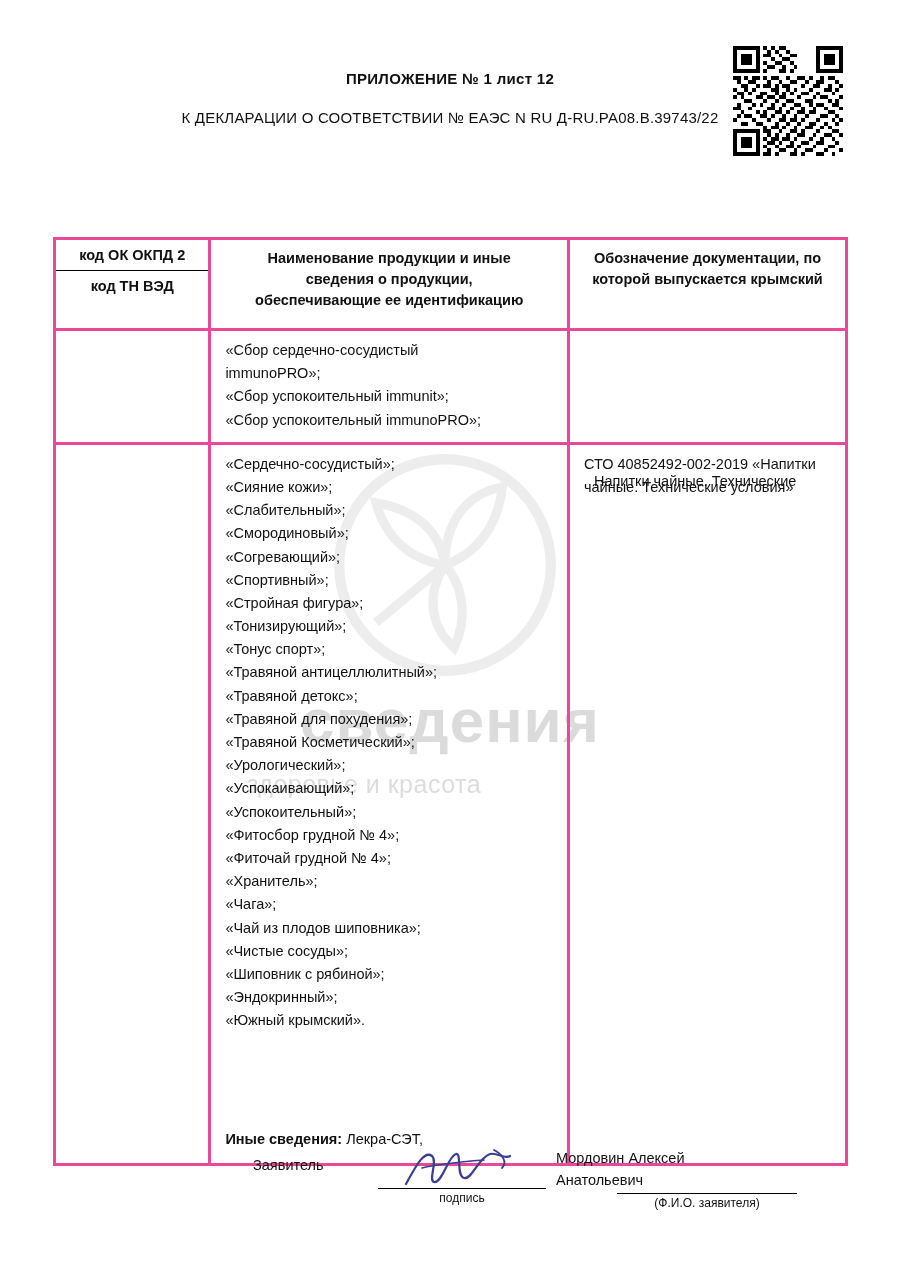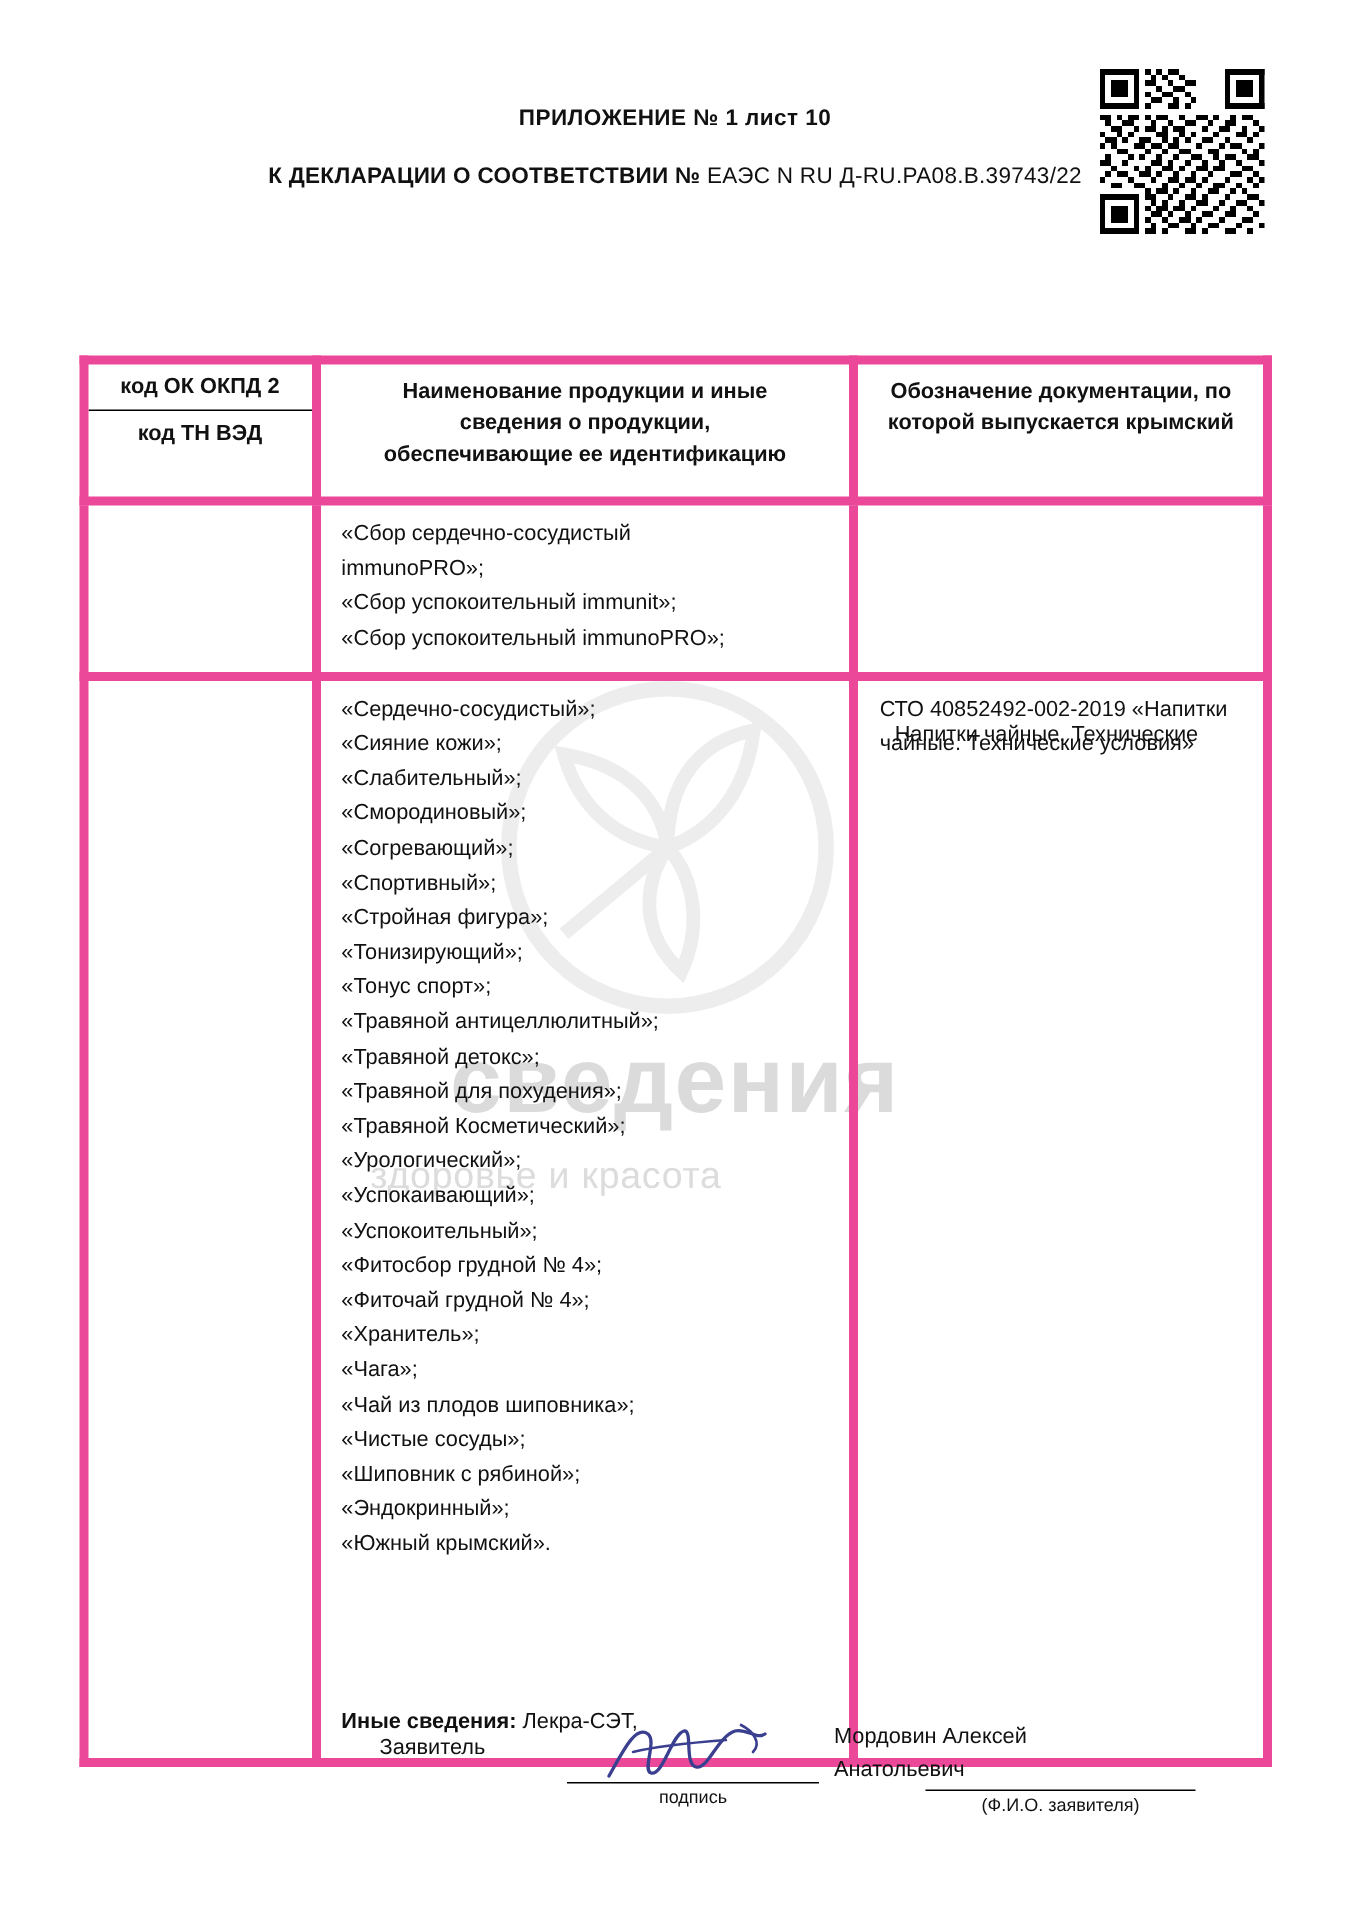--- a/index.html
+++ b/index.html
@@ -81,21 +81,21 @@
     font-size: 15px;
     font-weight: bold;
     letter-spacing: 0.3px;
     margin-bottom: 22px;
   }
   .header .line3 {
     font-size: 15px;
     letter-spacing: 0.2px;
   }
   .header .line3 b {
-    font-weight: bold;
+    font-weight: normal;
   }
 
   
   .qr {
     position: absolute;
     right: 57px;
     top: 46px;
     width: 110px;
     height: 110px;
     z-index: 3;
@@ -106,21 +106,21 @@
   .doc-table {
     position: absolute;
     left: 53px;
     top: 237px;
     width: 795px;
     border-collapse: collapse;
     z-index: 2;
     background: transparent;
   }
   .doc-table td, .doc-table th {
-    border: 6px solid #ec4899;
+    border: 3px solid #ec4899;
     vertical-align: top;
     background: transparent;
   }
   .col-a { width: 155px; }
   .col-b { width: 350px; }
   .col-c { width: 290px; }
 
   .head-a {
     padding: 0;
     text-align: center;
@@ -443,21 +443,21 @@
       <rect x="8" y="28" width="2" height="1"></rect>
         <rect x="11" y="28" width="1" height="1"></rect>
         <rect x="15" y="28" width="2" height="1"></rect>
       <rect x="18" y="28" width="1" height="1"></rect>
         <rect x="22" y="28" width="2" height="1"></rect>
         <rect x="26" y="28" width="1" height="1"></rect>
     </g>
   </svg>
 
   <div class="header">
-    <div class="line2">ПРИЛОЖЕНИЕ № 1 лист 10</div>
+    <div class="line2">ПРИЛОЖЕНИЕ № 1 лист 12</div>
     <div class="line3">
       <b>К ДЕКЛАРАЦИИ О СООТВЕТСТВИИ №</b>
       <span>ЕАЭС N RU Д-RU.РА08.В.39743/22</span>
     </div>
   </div>
 
   <table class="doc-table">
     <thead>
       <tr>
         <th class="col-a head-a">

